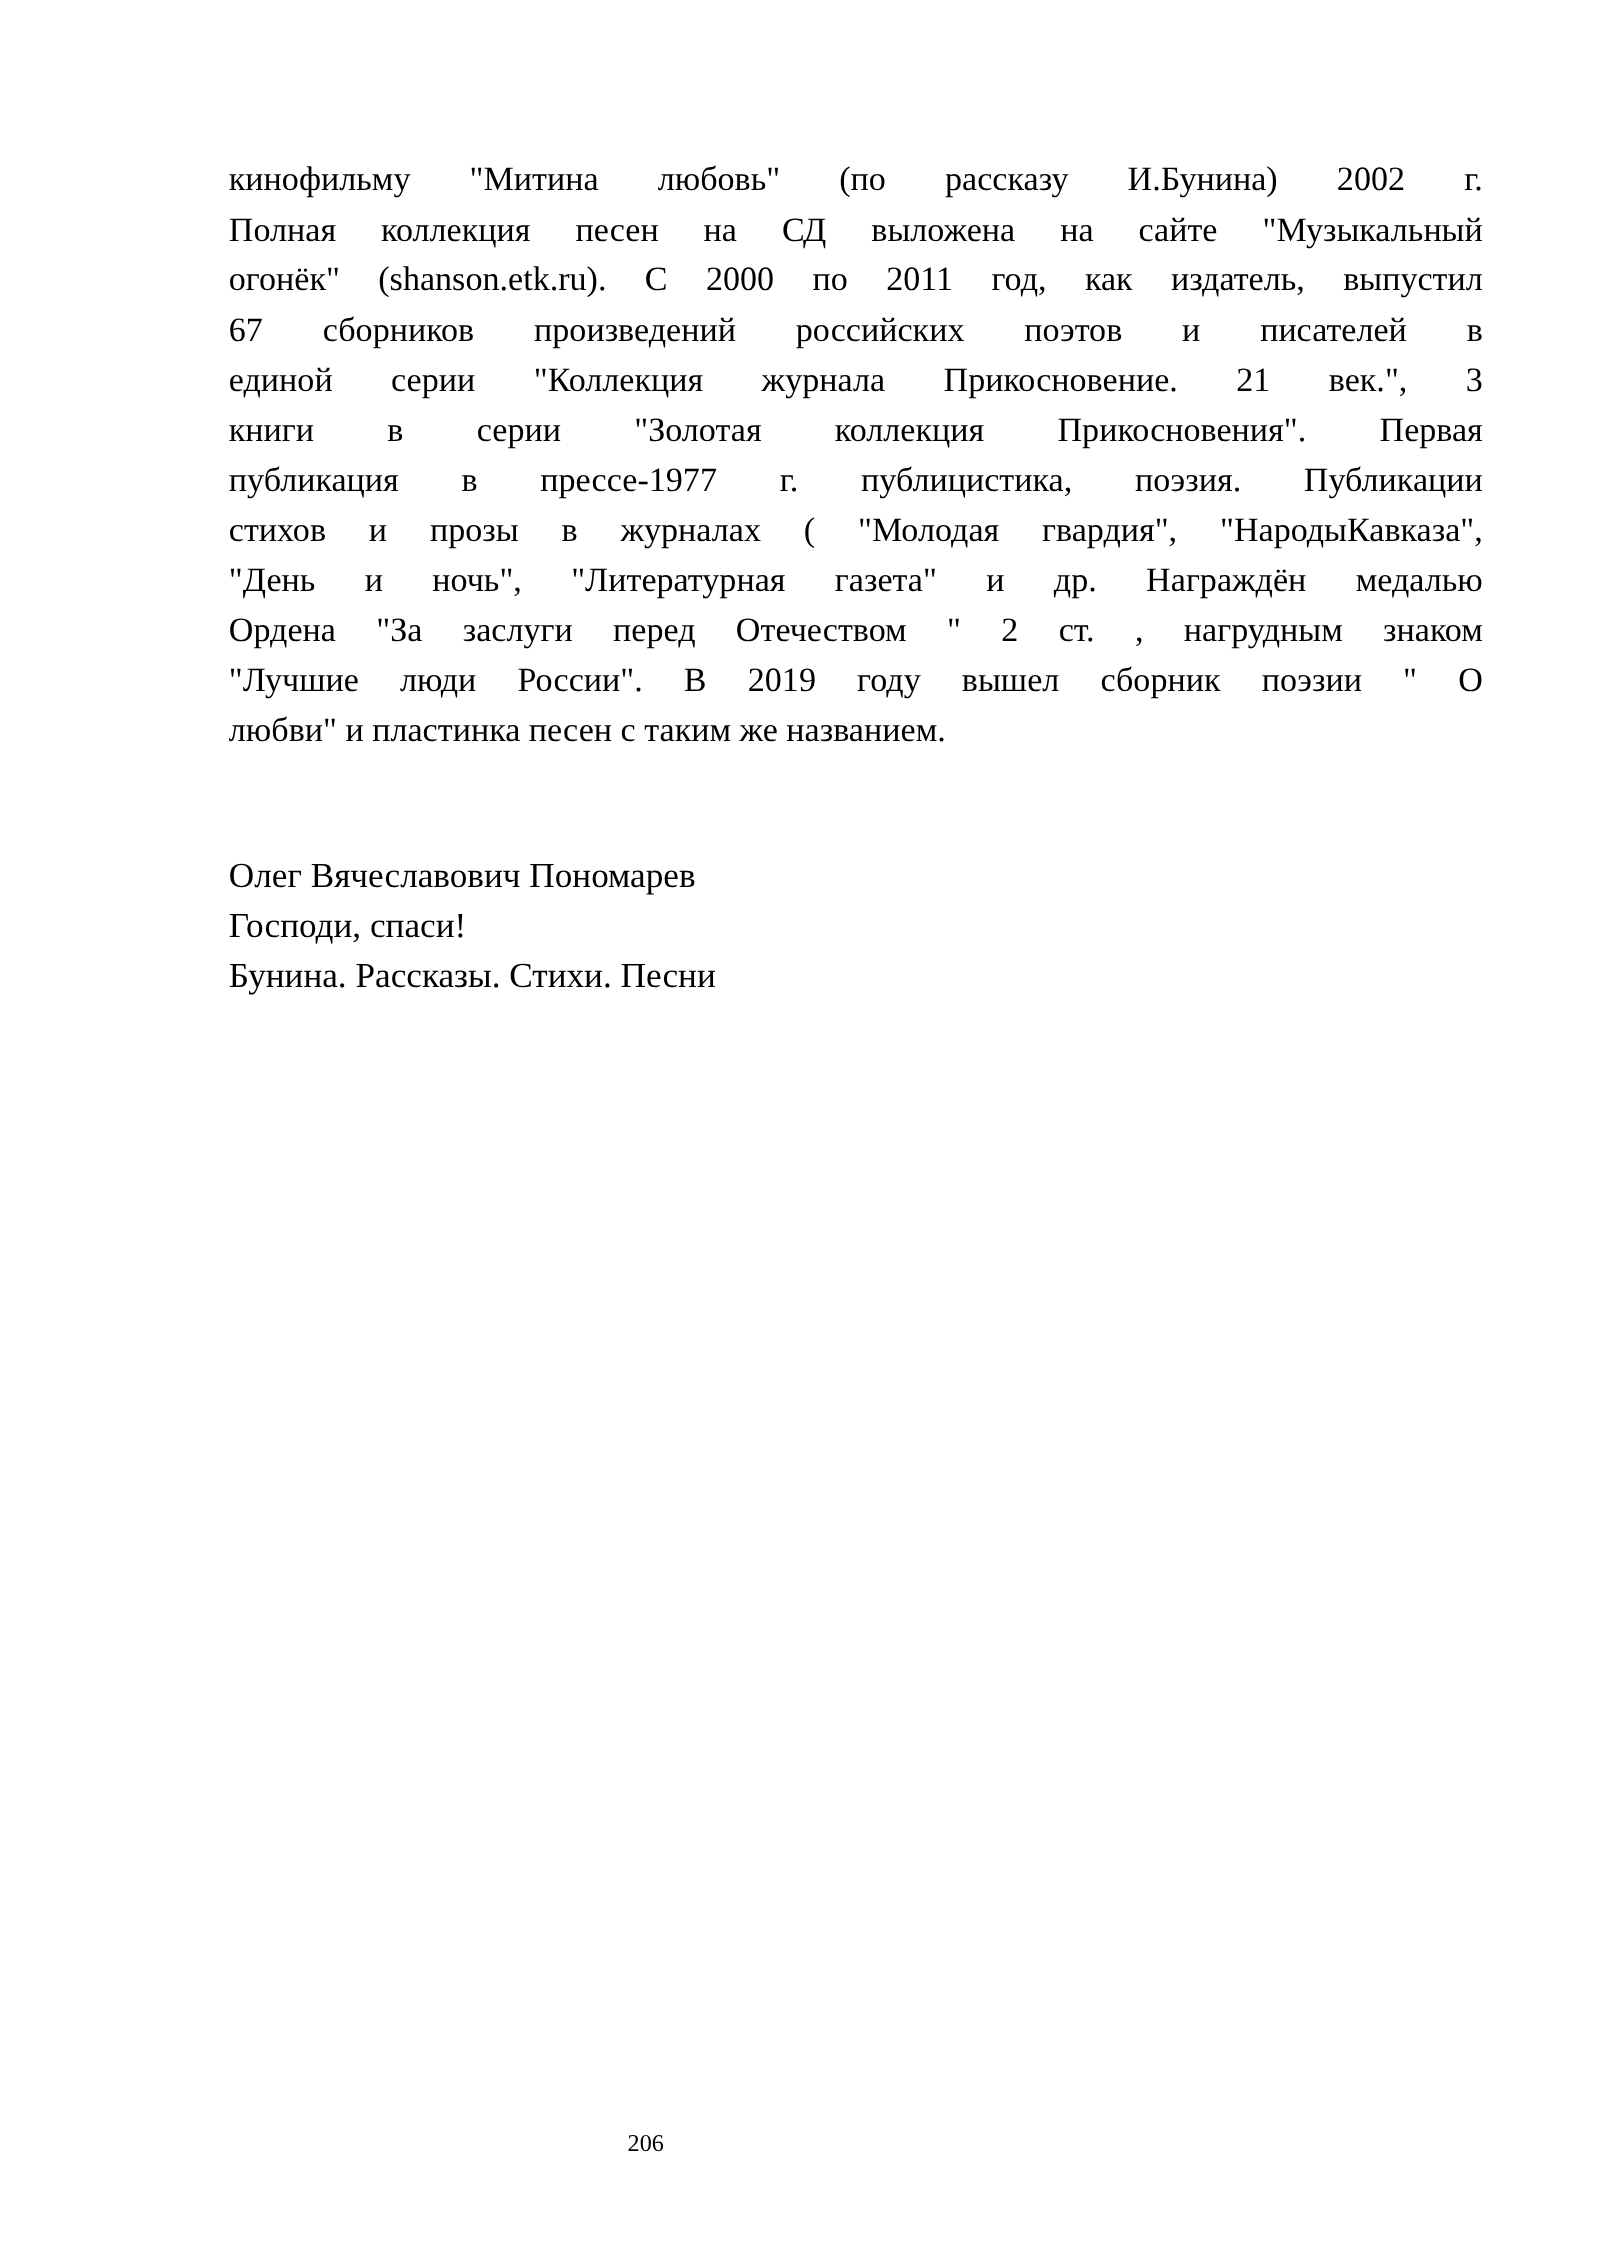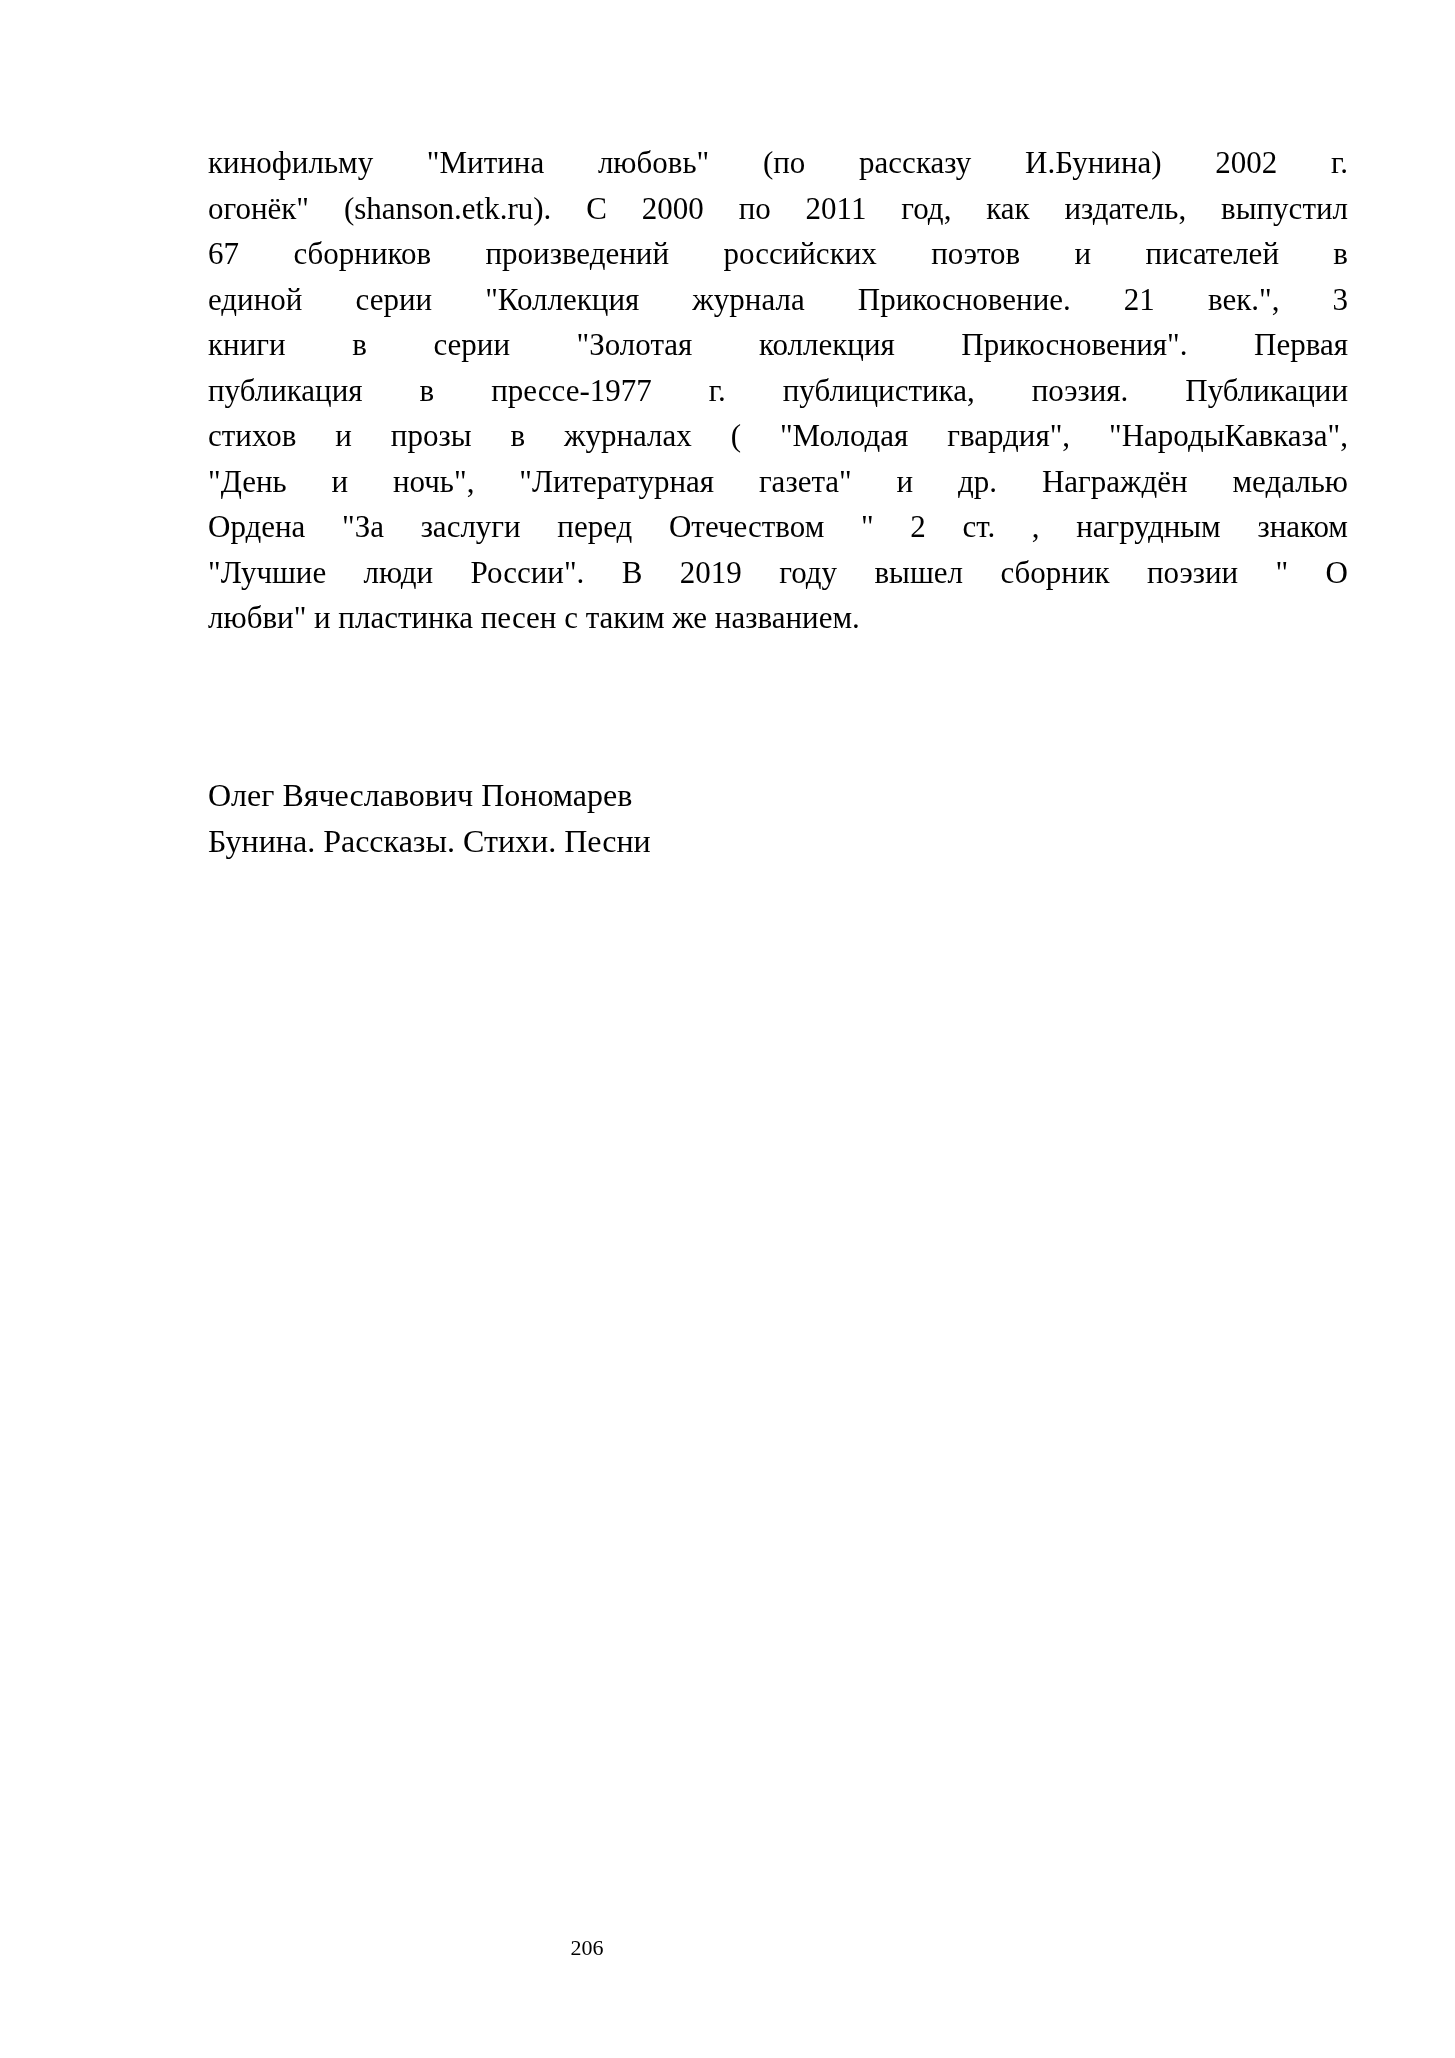--- a/index.html
+++ b/index.html
@@ -63,32 +63,34 @@
       line-height: 26px;
     }
   </style>
 </head>
 <body>
 
 <div class="page">
 
   <div class="body-text">
     <span class="line">кинофильму "Митина любовь" (по рассказу И.Бунина) 2002 г.</span>
+    <span class="line">Полная коллекция песен на СД выложена на сайте "Музыкальный</span>
     <span class="line">огонёк" (shanson.etk.ru). С 2000 по 2011 год, как издатель, выпустил</span>
     <span class="line">67 сборников произведений российских поэтов и писателей в</span>
     <span class="line">единой серии "Коллекция журнала Прикосновение. 21 век.", 3</span>
     <span class="line">книги в серии "Золотая коллекция Прикосновения". Первая</span>
     <span class="line">публикация в прессе-1977 г.  публицистика, поэзия. Публикации</span>
     <span class="line">стихов и прозы в журналах ( "Молодая гвардия", "НародыКавказа",</span>
     <span class="line">"День и ночь", "Литературная газета" и др. Награждён медалью</span>
     <span class="line">Ордена "За заслуги перед Отечеством " 2 ст. , нагрудным знаком</span>
     <span class="line">"Лучшие люди России". В 2019 году вышел сборник поэзии " О</span>
     <span class="line last">любви" и пластинка песен с таким же названием.</span>
   </div>
 
   <div class="title-block">
     <div>Олег Вячеславович Пономарев</div>
+    <div>Господи, спаси!</div>
     <div>Бунина. Рассказы. Стихи. Песни</div>
   </div>
 
   <div class="page-number">206</div>
 
 </div>
 
 </body></html>

